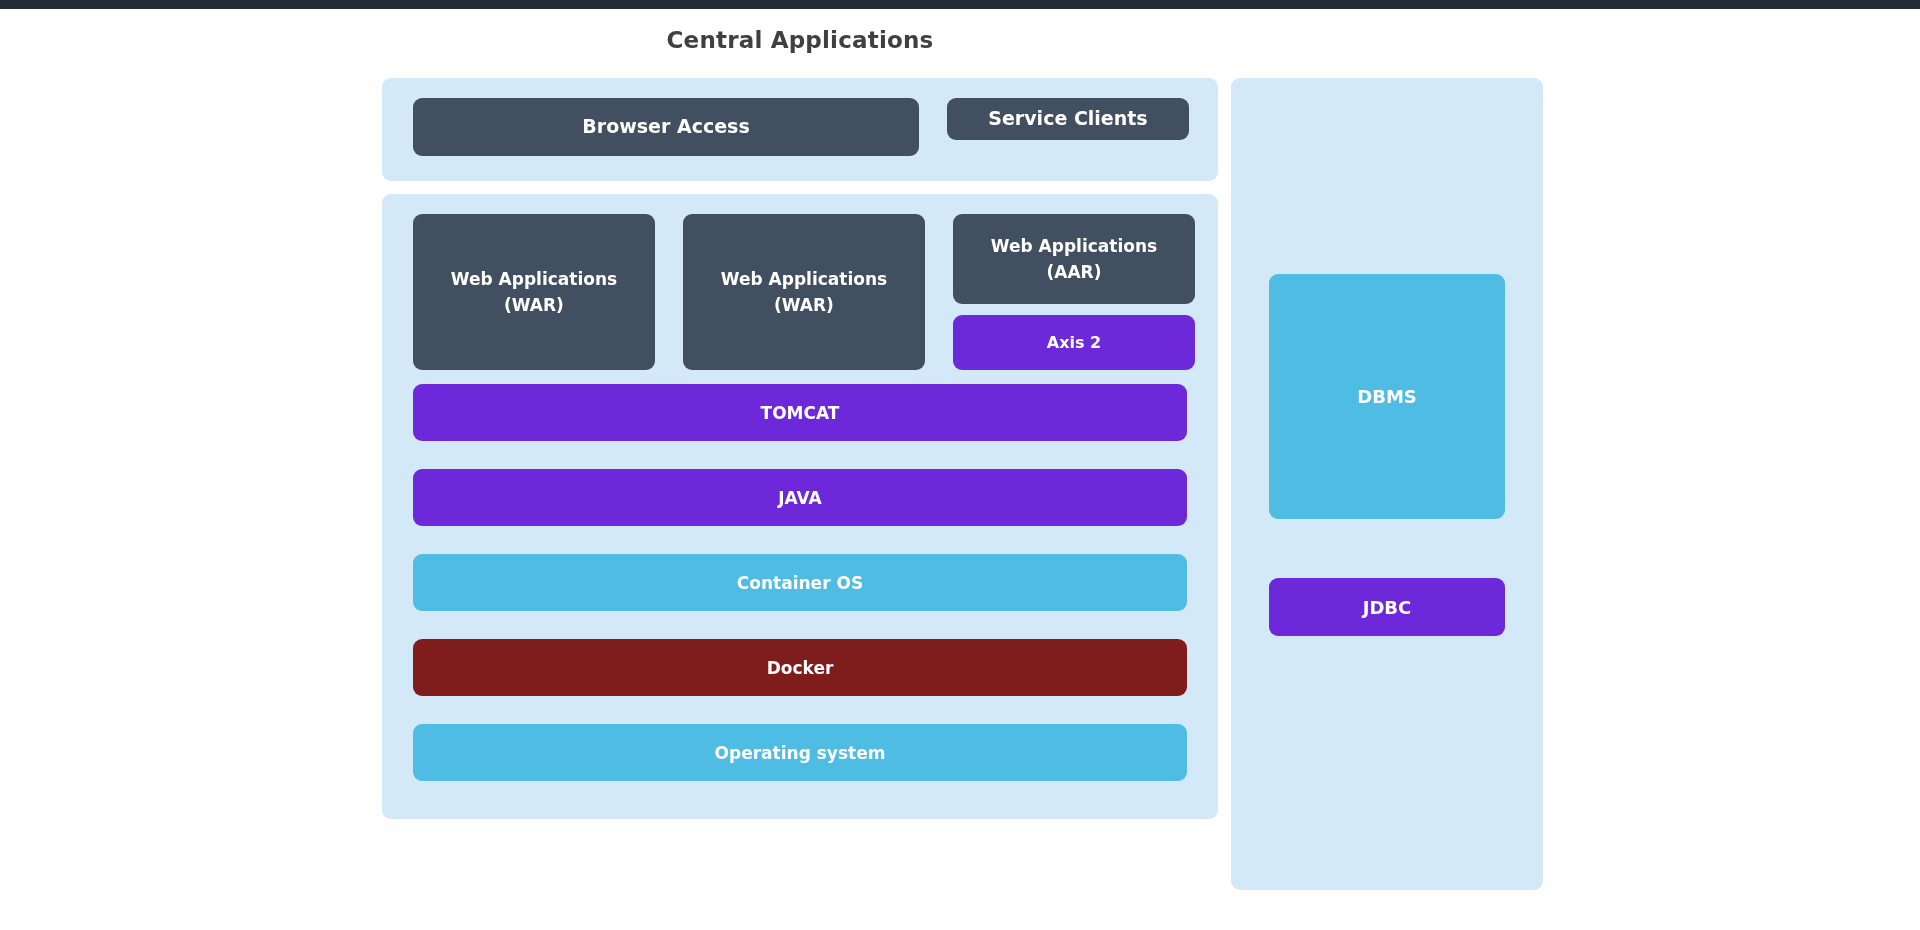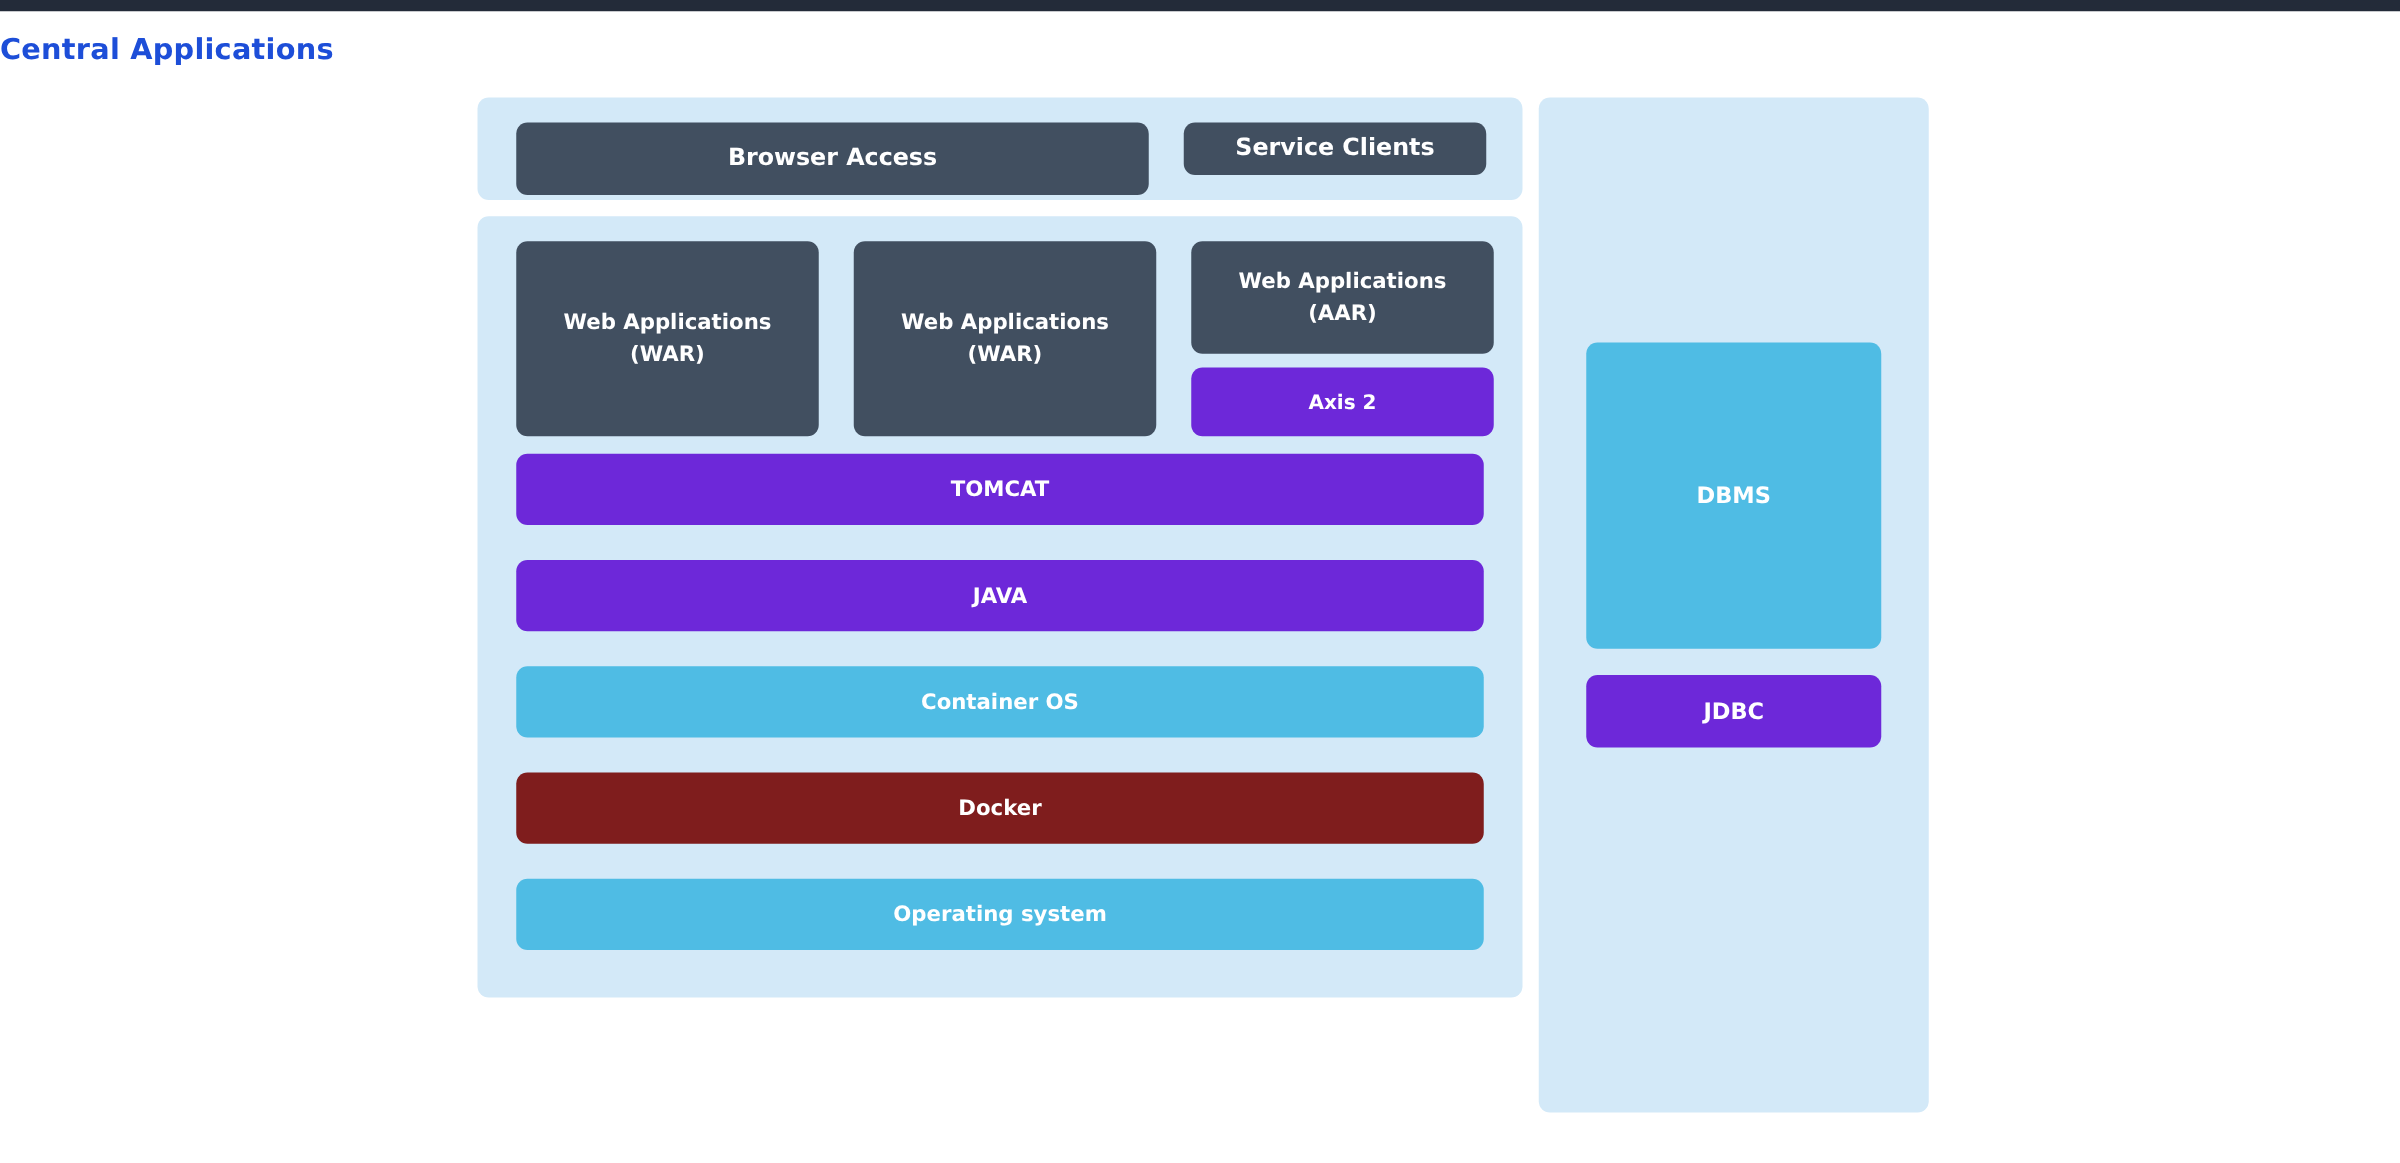--- a/index.html
+++ b/index.html
@@ -19,23 +19,24 @@
     width: 1920px;
     height: 9px;
     background: #232b39;
   }
 
   #page-title {
     position: absolute;
     top: 27px;
     left: 0;
     width: 1600px;
+    text-align: center;
     font-size: 23px;
     font-weight: bold;
-    color: #1d4ed8;
+    color: #404040;
     letter-spacing: 0.2px;
   }
 
   
   #left-col {
     position: absolute;
     left: 382px;
     top: 78px;
     width: 836px;
   }
@@ -44,21 +45,21 @@
     background: #d3e9f8;
     border-radius: 9px;
     padding: 15px 31px;
   }
 
   #clients-panel {
     display: flex;
     gap: 28px;
     margin-bottom: 13px;
     padding-top: 20px;
-    padding-bottom: 4px;
+    padding-bottom: 25px;
   }
 
   #platform-panel {
     padding-top: 20px;
     padding-bottom: 22px;
   }
 
   .box-dark {
     background: #414f60;
     color: #ffffff;
@@ -137,20 +138,21 @@
     left: 1231px;
     top: 78px;
     width: 312px;
     height: 812px;
     background: #d3e9f8;
     border-radius: 9px;
     display: flex;
     flex-direction: column;
     align-items: center;
     padding: 0 48px;
+    gap: 38px;
   }
 
   #dbms-box {
     width: 236px;
     height: 245px;
     margin-top: 196px;
     border-radius: 9px;
     font-size: 18px;
   }
 

